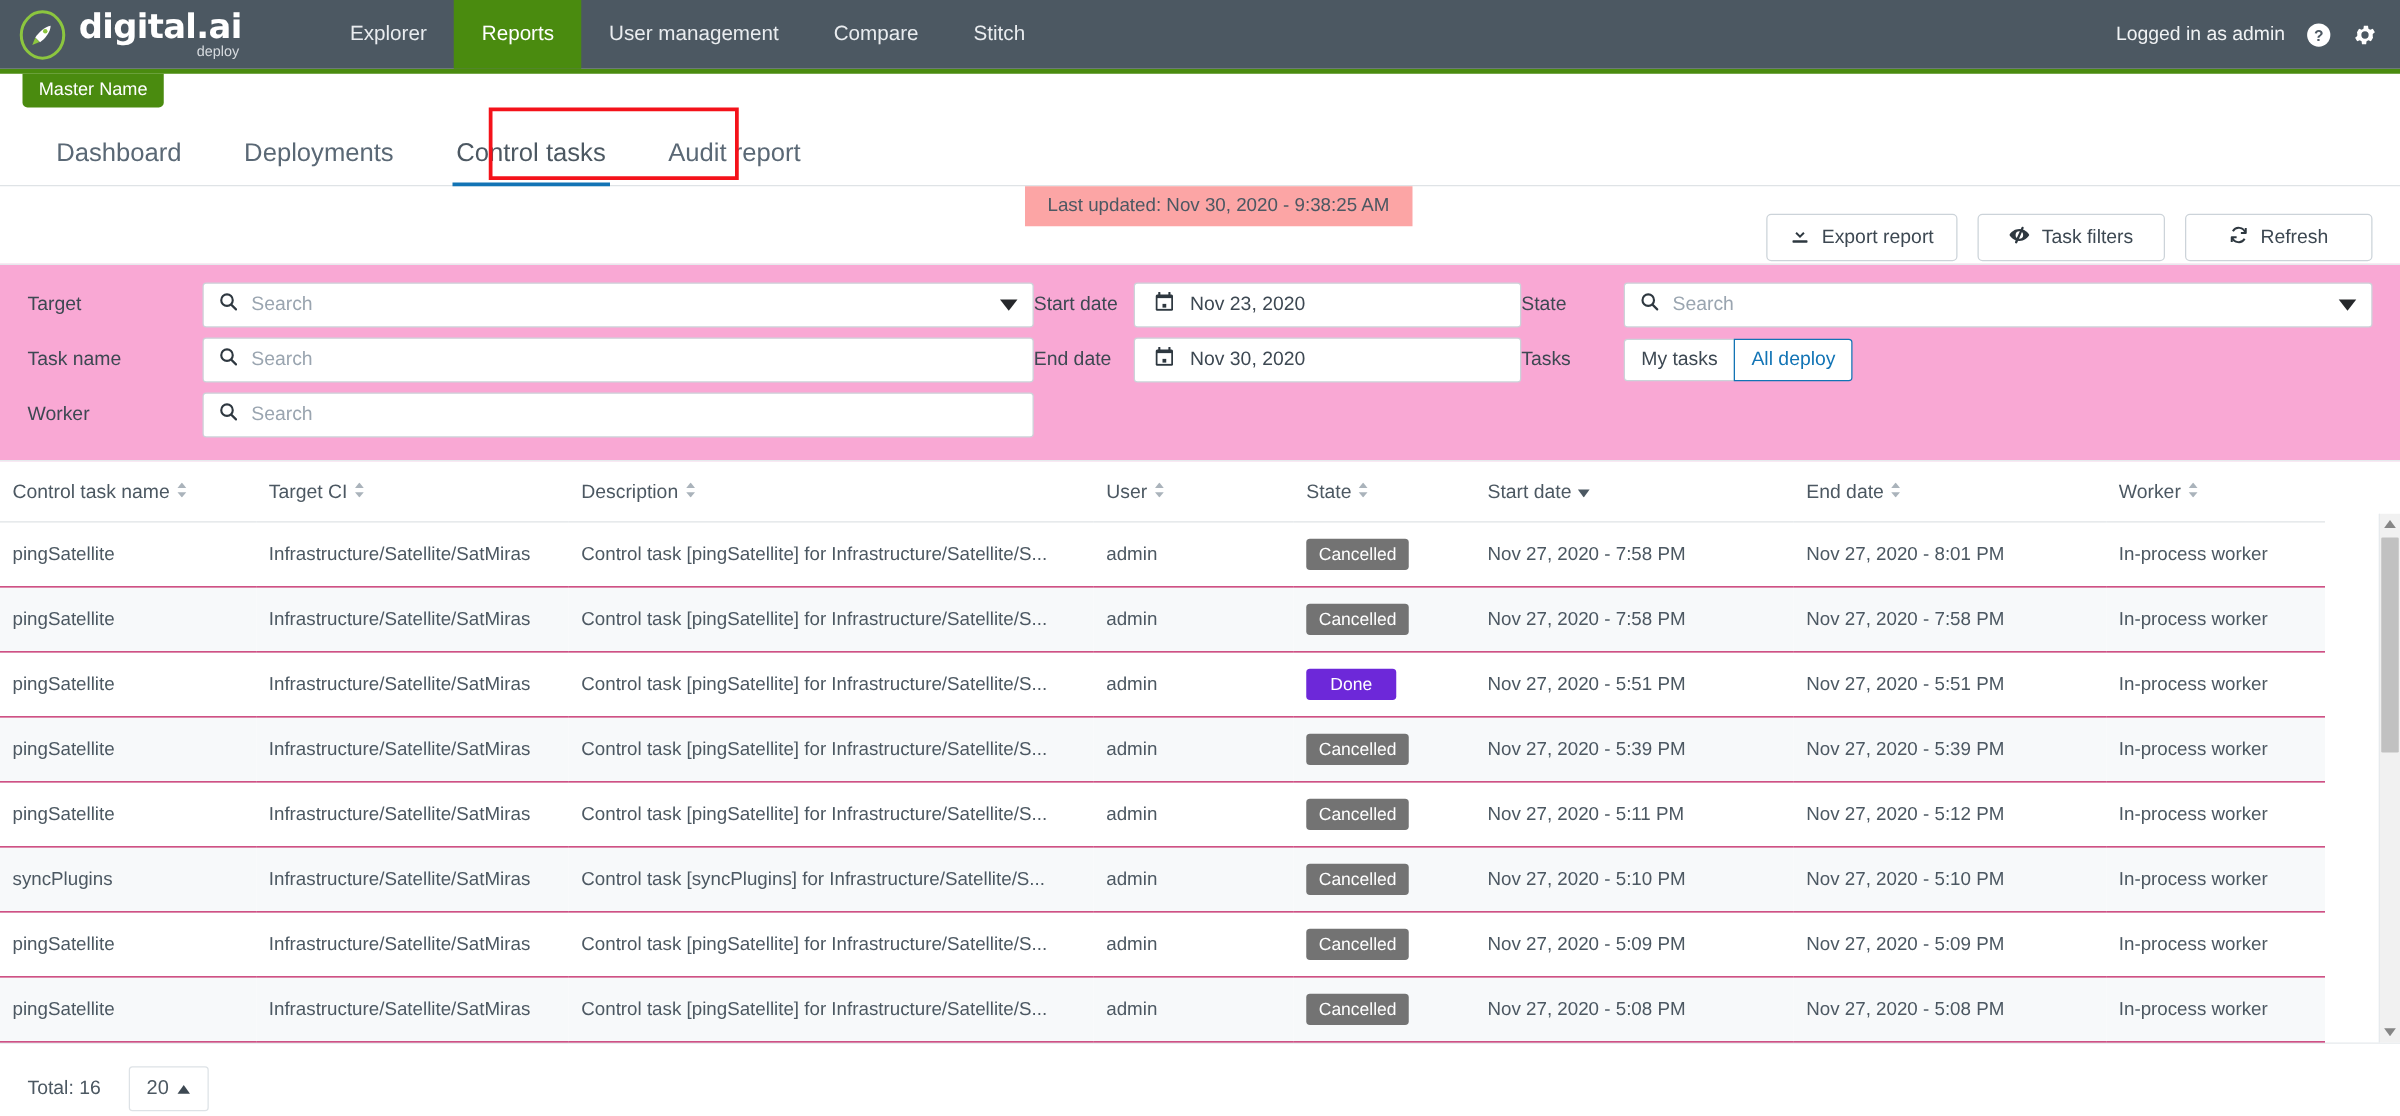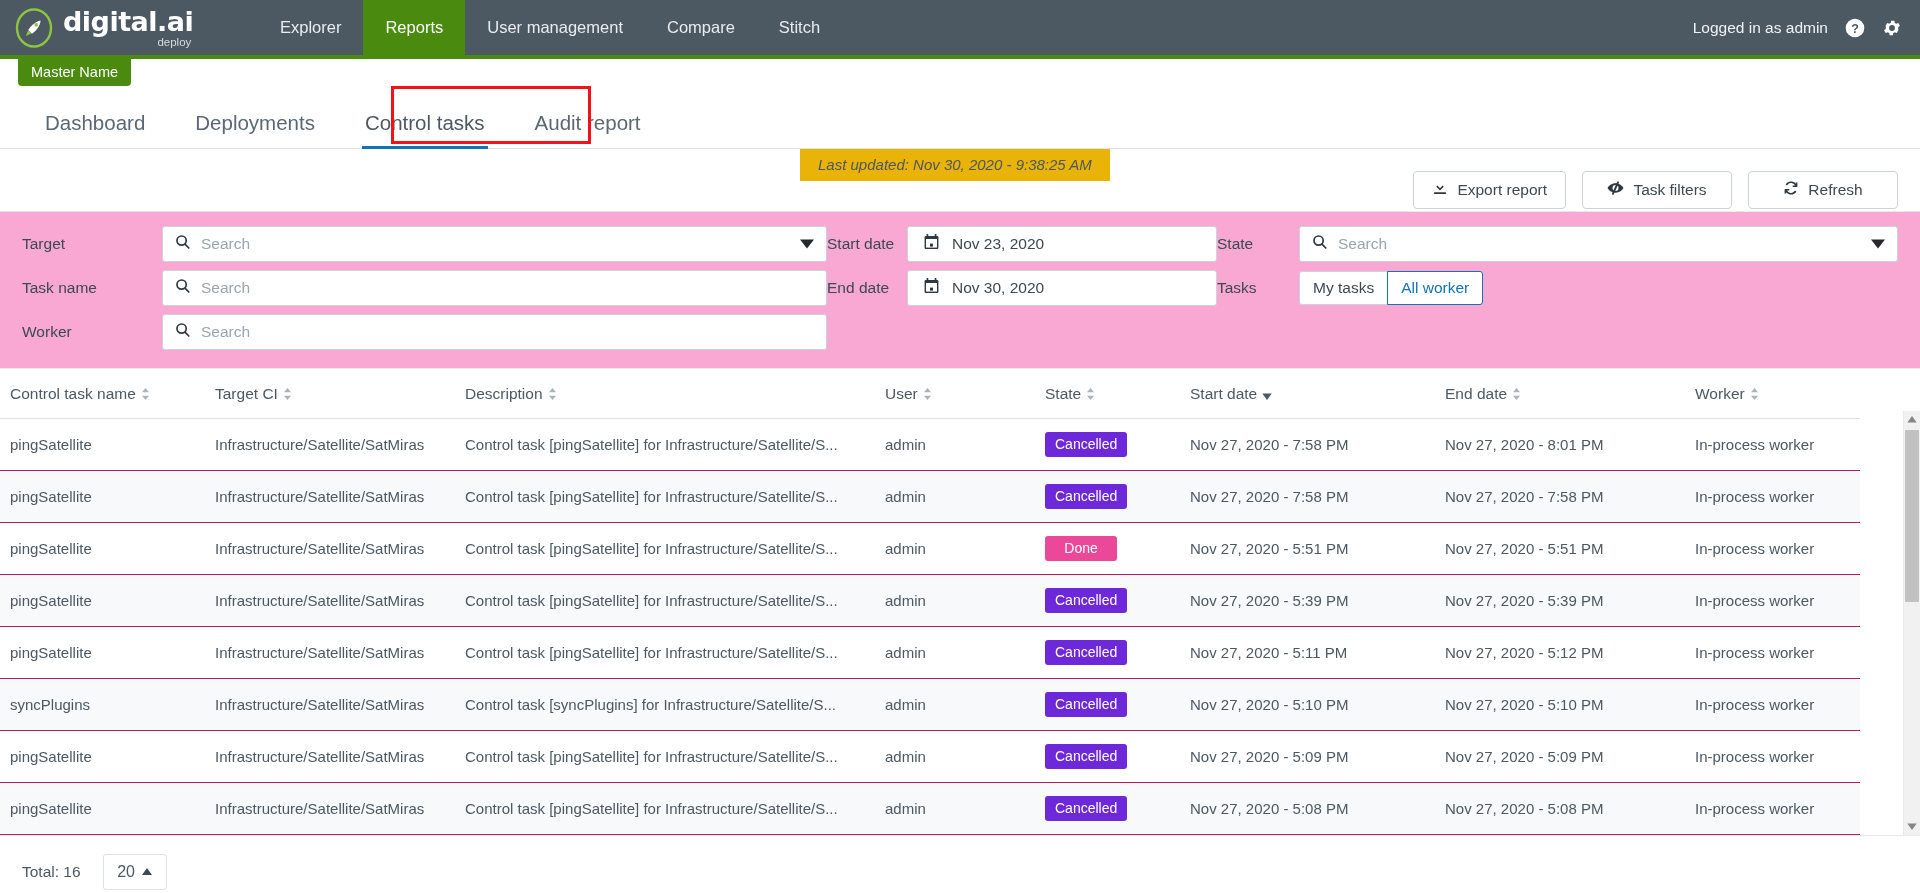--- a/index.html
+++ b/index.html
@@ -68,24 +68,23 @@
   .redbox {
     position: absolute; left: 391px; top: 2px; width: 200px; height: 58px;
     border: 3px solid #f4121a; pointer-events: none;
   }
 
   
   .actionsrow {
     height: 62px; position: relative; display: flex; align-items: center;
   }
   .lastupdated {
-    position: absolute; left: 800px; top: 0;
-    background: #eab308; color: #4c5862; font-size: 15px;
+    position: absolute; left: 820px; top: 0;
+    background: #fca5a5; color: #4c5862; font-size: 15px;
     padding: 7px 18px 8px 18px;
-    font-style: italic;
   }
   .actionbtns {
     margin-left: auto; display: flex; gap: 16px; padding-right: 22px; padding-top: 20px;
   }
   .abtn {
     min-width: 150px; height: 38px; border: 1px solid #ccd3d9; border-radius: 4px;
     background: #ffffff; color: #3d4852; font-size: 15.5px;
     display: flex; align-items: center; justify-content: center; gap: 9px;
     cursor: pointer; padding: 0 18px;
   }
@@ -133,22 +132,22 @@
     font-size: 15px; color: #4c5862; padding: 13px 10px; white-space: nowrap;
     overflow: hidden; text-overflow: ellipsis;
   }
   table.tbl tbody tr { border-bottom: 1px solid #be185d; }
   table.tbl tbody tr:nth-child(even) { background: #f7f9fa; }
   .sorticon { display: inline-block; margin-left: 5px; vertical-align: middle; }
   .badge {
     display: inline-block; min-width: 72px; text-align: center; color: #fff;
     font-size: 14px; padding: 4px 10px 5px 10px; border-radius: 3px;
   }
-  .badge.cancelled { background: #6d28d9; }
-  .badge.done { background: #ec4899; }
+  .badge.cancelled { background: #737373; }
+  .badge.done { background: #6d28d9; }
 
   .vscroll {
     position: absolute; right: 0; top: 42px; width: 17px; bottom: 0;
     background: #f1f1f1; border-left: 1px solid #e6eaed;
   }
   .vs-arrow {
     height: 17px; display: flex; align-items: center; justify-content: center;
   }
   .vs-thumb {
     position: absolute; left: 1px; right: 1px; top: 19px; height: 172px;
@@ -320,21 +319,21 @@
           <rect x="6" y="9.6" width="3" height="3" fill="#2e3840"></rect>
           <rect x="2.6" y="0" width="1.7" height="3.4" rx="0.6"></rect>
           <rect x="10.7" y="0" width="1.7" height="3.4" rx="0.6"></rect>
         </svg>
     </span>
     <input class="finput dateinput" value="Nov 30, 2020" style="">
   </div>
   <div class="flabel">Tasks</div>
   <div class="togglegrp">
     <button class="tgbtn">My tasks</button>
-    <button class="tgbtn sel">All worker</button>
+    <button class="tgbtn sel">All deploy</button>
   </div>
 
   <div class="flabel">Worker</div>
   <div class="fctl">
     <span class="ficon">
       <svg width="16" height="16" viewBox="0 0 16 16" fill="none" stroke="#2e3840" stroke-width="1.7">
           <circle cx="6.6" cy="6.6" r="4.6"></circle>
           <path d="M10.2 10.4l3.6 3.6" stroke-linecap="round"></path>
         </svg>
     </span>

